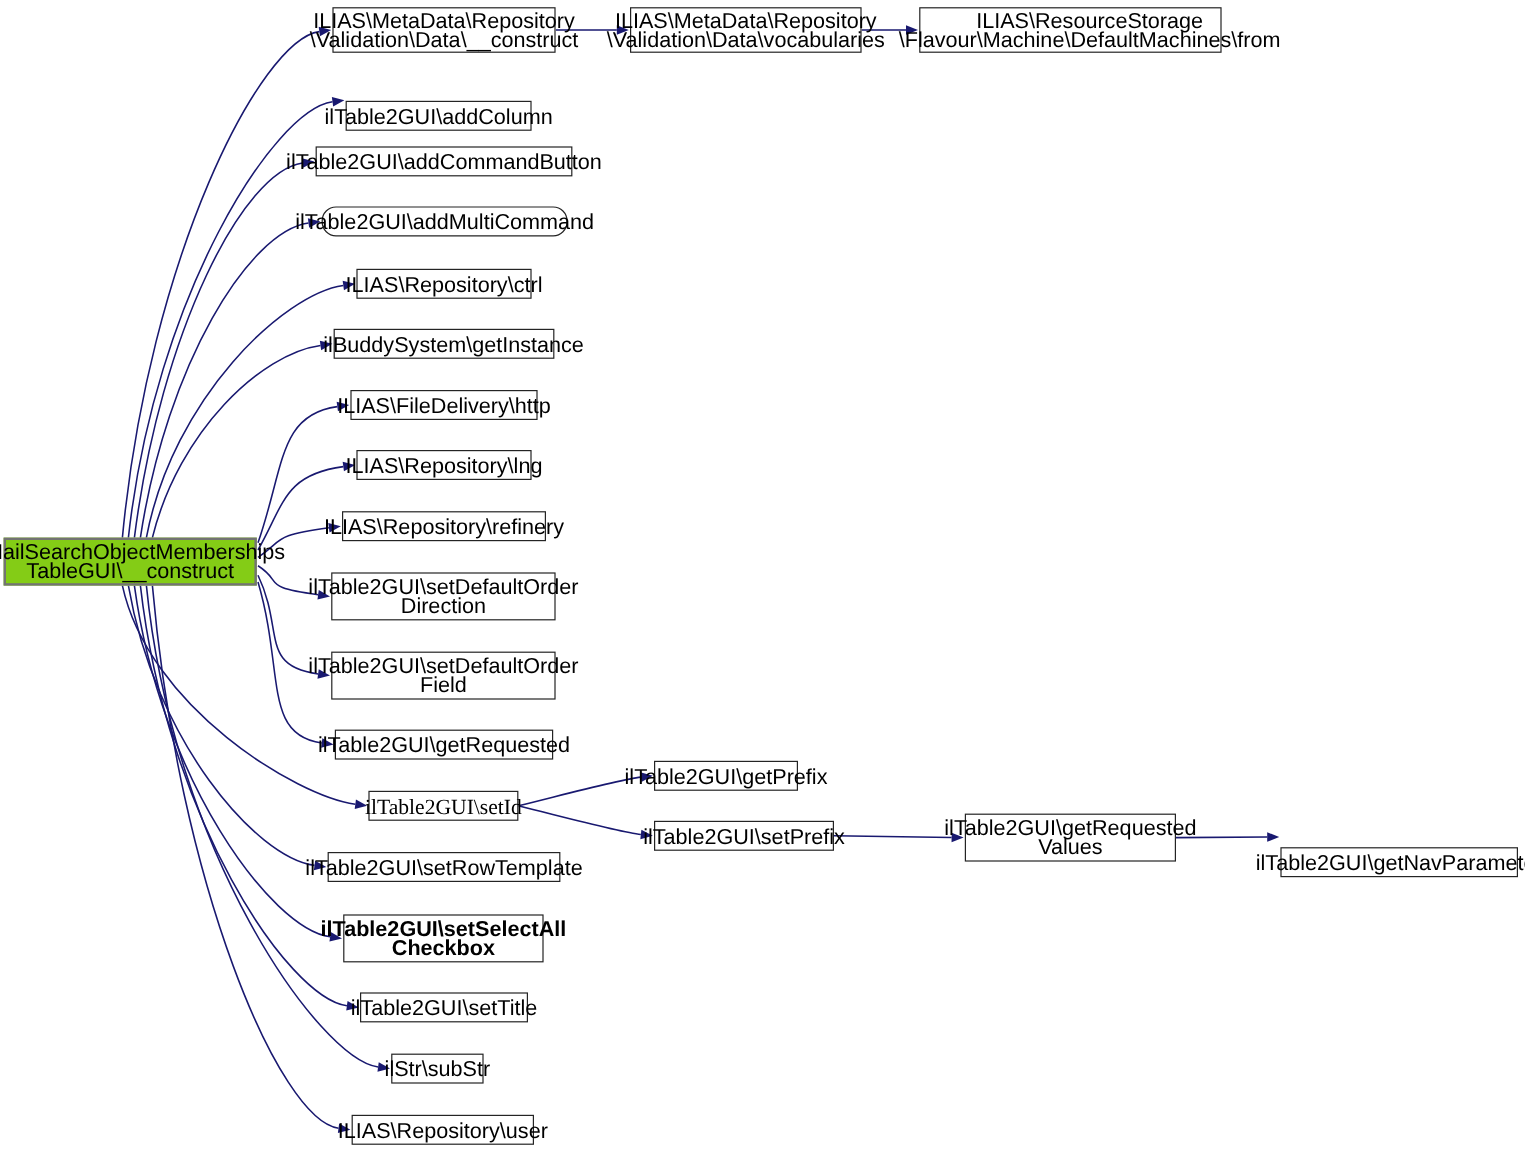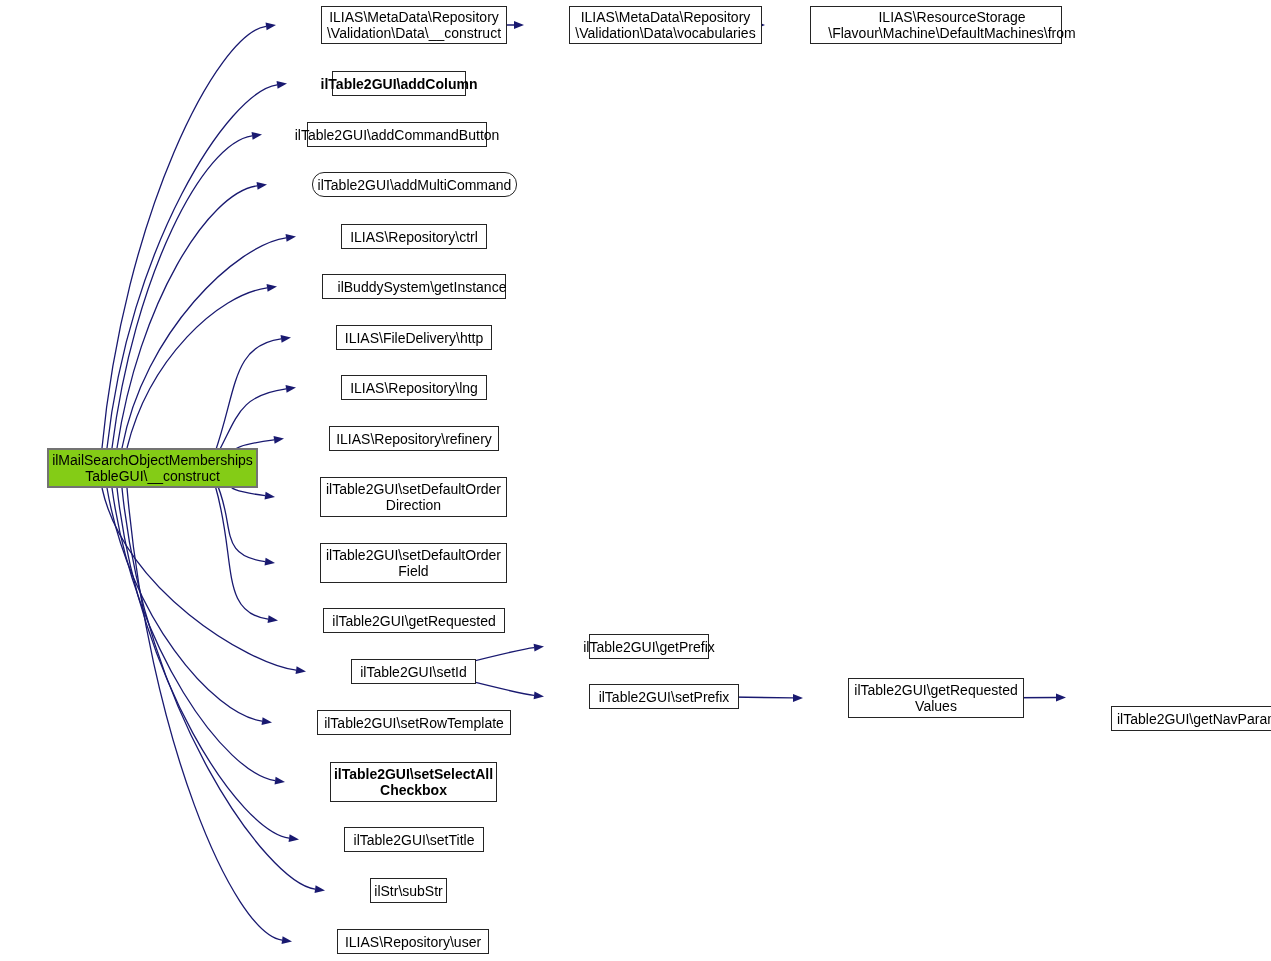--- a/index.html
+++ b/index.html
@@ -10,26 +10,25 @@
     overflow:hidden;
     font-family:"Liberation Sans", sans-serif;
   }
   #edge-layer{position:absolute;left:0;top:0;width:1271px;height:961px;}
   .node{
     position:absolute;
     box-sizing:border-box;
     display:flex;align-items:center;justify-content:center;
     text-align:center;
     white-space:pre-line;
-    font-size:14px;line-height:16px;color:#000000;
+    font-size:18px;line-height:16px;color:#000000;
     background:#ffffff;
     border:1px solid #242424;
     cursor:pointer;
     z-index:2;
-    margin-left:44px;
   }
   .node.main{
     background:#84cc16;
     border:2px solid #737373;
   }
   .edge path{fill:none;}
 </style>
 </head>
 <body>
 
@@ -133,34 +132,34 @@
       </g>
     </svg>
 <div class="node main" style="left: 3px; top: 448px; width: 211px; height: 40px;">ilMailSearchObjectMemberships
 TableGUI\__construct</div>
     <div class="node" style="left: 277px; top: 6px; width: 186px; height: 38px;">ILIAS\MetaData\Repository
 \Validation\Data\__construct</div>
     <div class="node" style="left: 525px; top: 6px; width: 193px; height: 38px;">ILIAS\MetaData\Repository
 \Validation\Data\vocabularies</div>
     <div class="node" style="left: 766px; top: 6px; width: 252px; height: 38px; padding-left: 32px;">ILIAS\ResourceStorage
 \Flavour\Machine\DefaultMachines\from</div>
-    <div class="node" style="left: 288px; top: 71px; width: 134px; height: 25px; font-weight: bold;">ilTable2GUI\addColumn</div>
-    <div class="node" style="left: 263px; top: 122px; width: 180px; height: 25px;">ilTable2GUI\addCommandButton</div>
+    <div class="node" style="left: 288px; top: 84px; width: 155px; height: 25px;">ilTable2GUI\addColumn</div>
+    <div class="node" style="left: 263px; top: 122px; width: 214px; height: 25px;">ilTable2GUI\addCommandButton</div>
     <div class="node" style="left: 268px; top: 172px; width: 205px; height: 25px; border-radius: 12px;">ilTable2GUI\addMultiCommand</div>
     <div class="node" style="left: 297px; top: 224px; width: 146px; height: 25px;">ILIAS\Repository\ctrl</div>
     <div class="node" style="left: 278px; top: 274px; width: 184px; height: 25px; padding-left: 16px;">ilBuddySystem\getInstance</div>
     <div class="node" style="left: 292px; top: 325px; width: 156px; height: 25px;">ILIAS\FileDelivery\http</div>
     <div class="node" style="left: 297px; top: 375px; width: 146px; height: 25px;">ILIAS\Repository\lng</div>
     <div class="node" style="left: 285px; top: 426px; width: 170px; height: 25px;">ILIAS\Repository\refinery</div>
     <div class="node" style="left: 276px; top: 477px; width: 187px; height: 40px;">ilTable2GUI\setDefaultOrder
 Direction</div>
     <div class="node" style="left: 276px; top: 543px; width: 187px; height: 40px;">ilTable2GUI\setDefaultOrder
 Field</div>
     <div class="node" style="left: 279px; top: 608px; width: 182px; height: 25px;">ilTable2GUI\getRequested</div>
-    <div class="node" style="left: 307px; top: 659px; width: 125px; height: 25px;">ilTable2GUI\setId</div>
+    <div class="node" style="left: 307px; top: 659px; width: 125px; height: 25px; font-family: Liberation Serif, serif;">ilTable2GUI\setId</div>
     <div class="node" style="left: 273px; top: 710px; width: 194px; height: 25px;">ilTable2GUI\setRowTemplate</div>
     <div class="node" style="left: 286px; top: 762px; width: 167px; height: 40px; font-weight: bold;">ilTable2GUI\setSelectAll
 Checkbox</div>
     <div class="node" style="left: 300px; top: 827px; width: 140px; height: 25px;">ilTable2GUI\setTitle</div>
     <div class="node" style="left: 326px; top: 878px; width: 77px; height: 25px;">ilStr\subStr</div>
     <div class="node" style="left: 293px; top: 929px; width: 152px; height: 25px;">ILIAS\Repository\user</div>
     <div class="node" style="left: 545px; top: 634px; width: 120px; height: 25px;">ilTable2GUI\getPrefix</div>
     <div class="node" style="left: 545px; top: 684px; width: 150px; height: 25px;">ilTable2GUI\setPrefix</div>
     <div class="node" style="left: 804px; top: 678px; width: 176px; height: 40px;">ilTable2GUI\getRequested
 Values</div>

